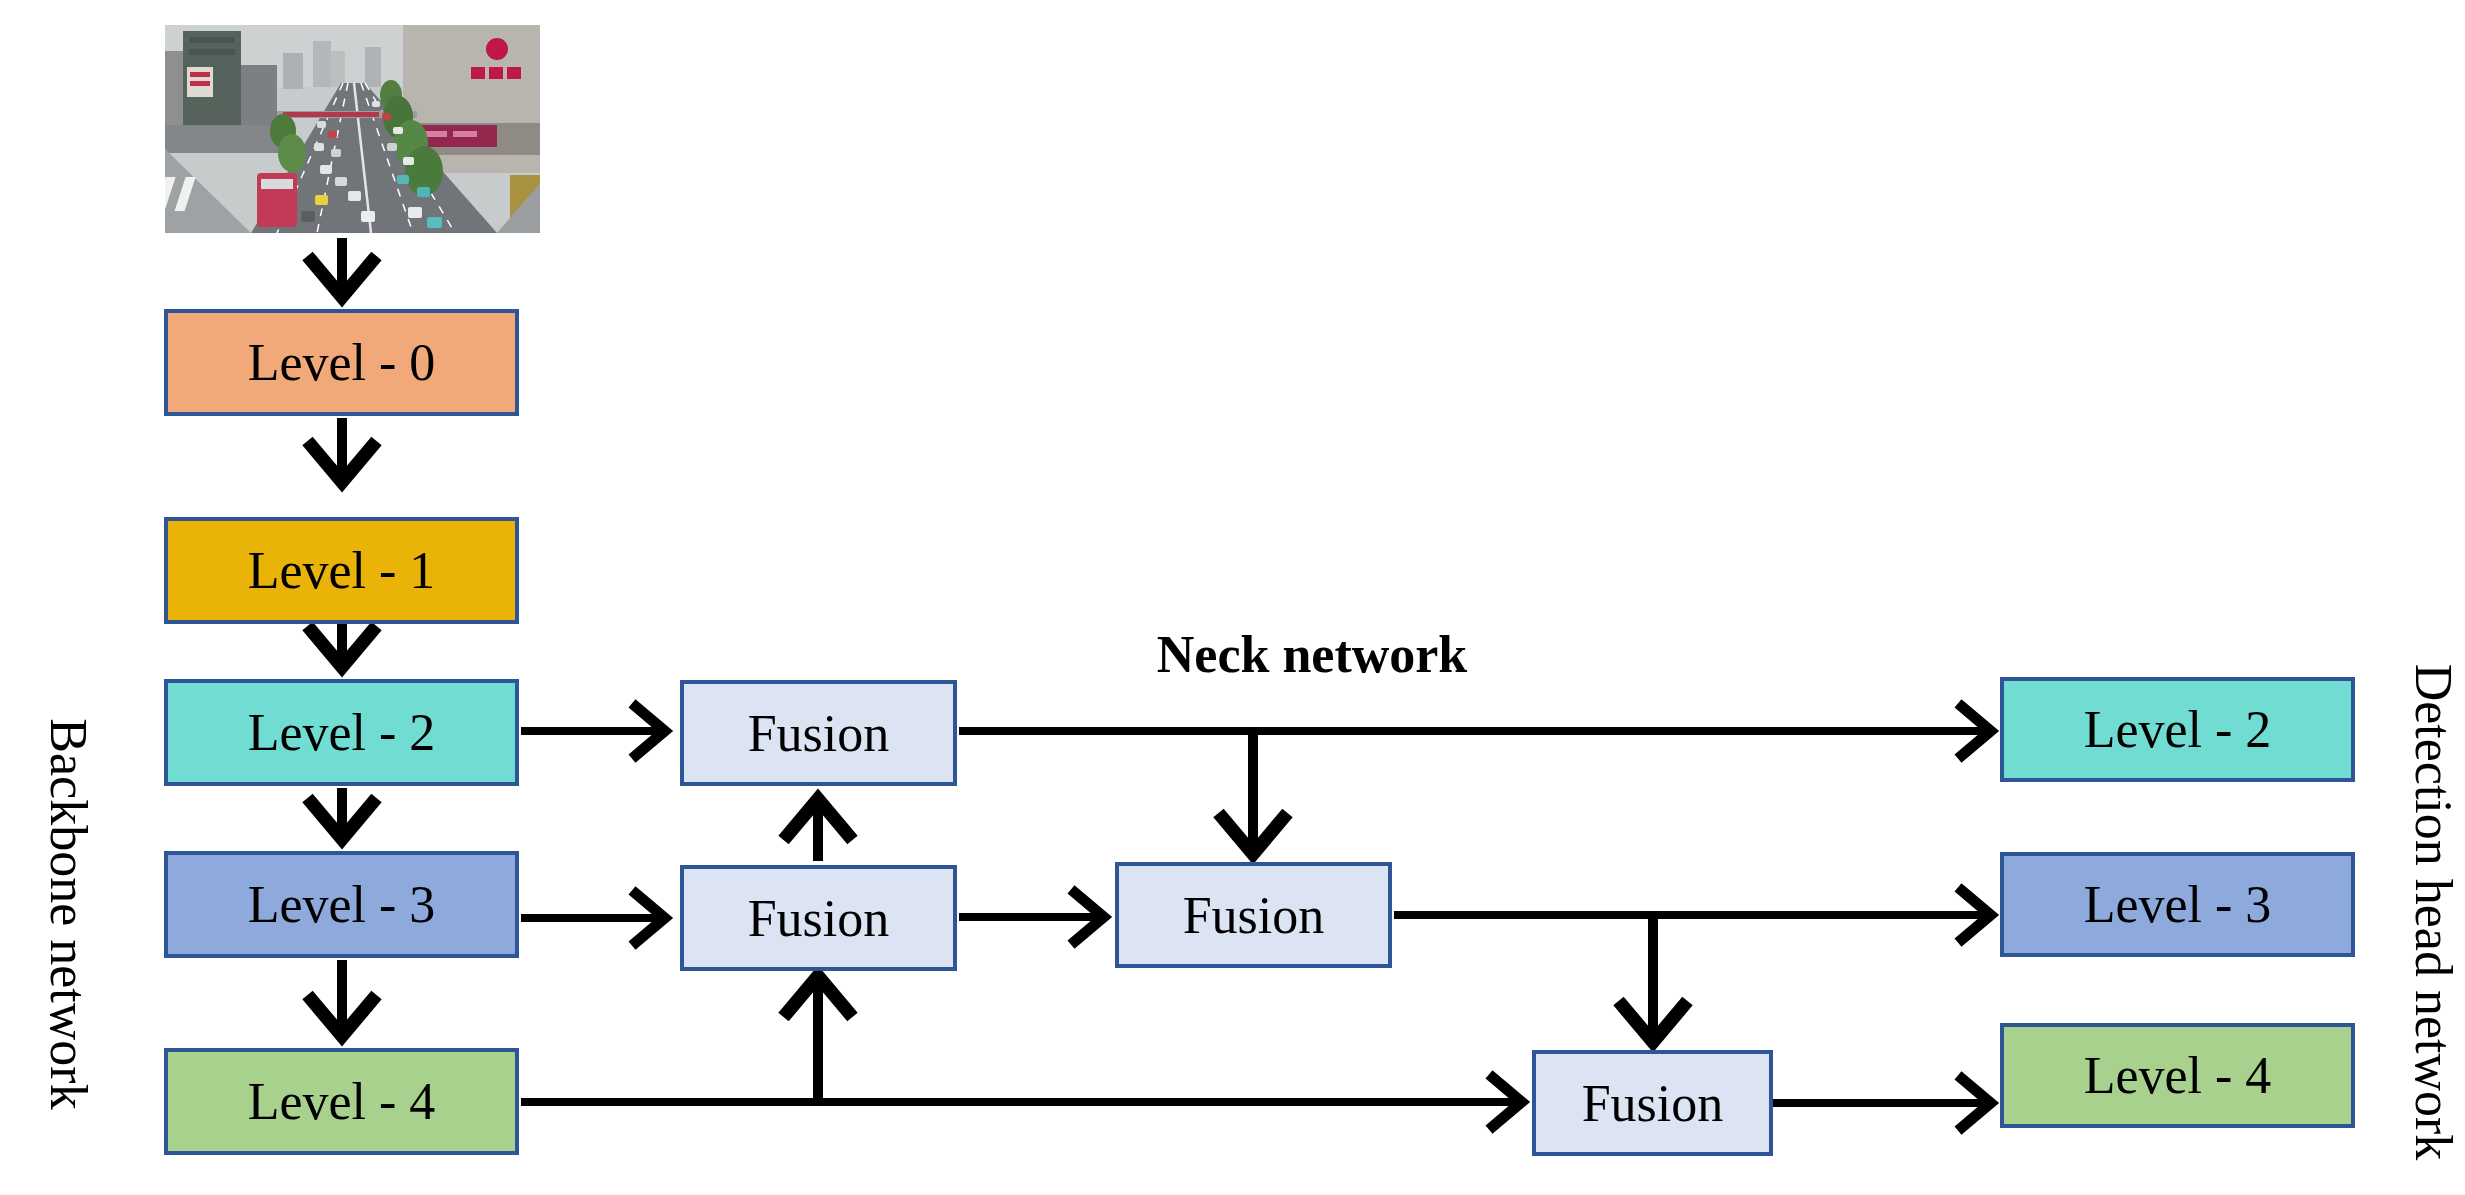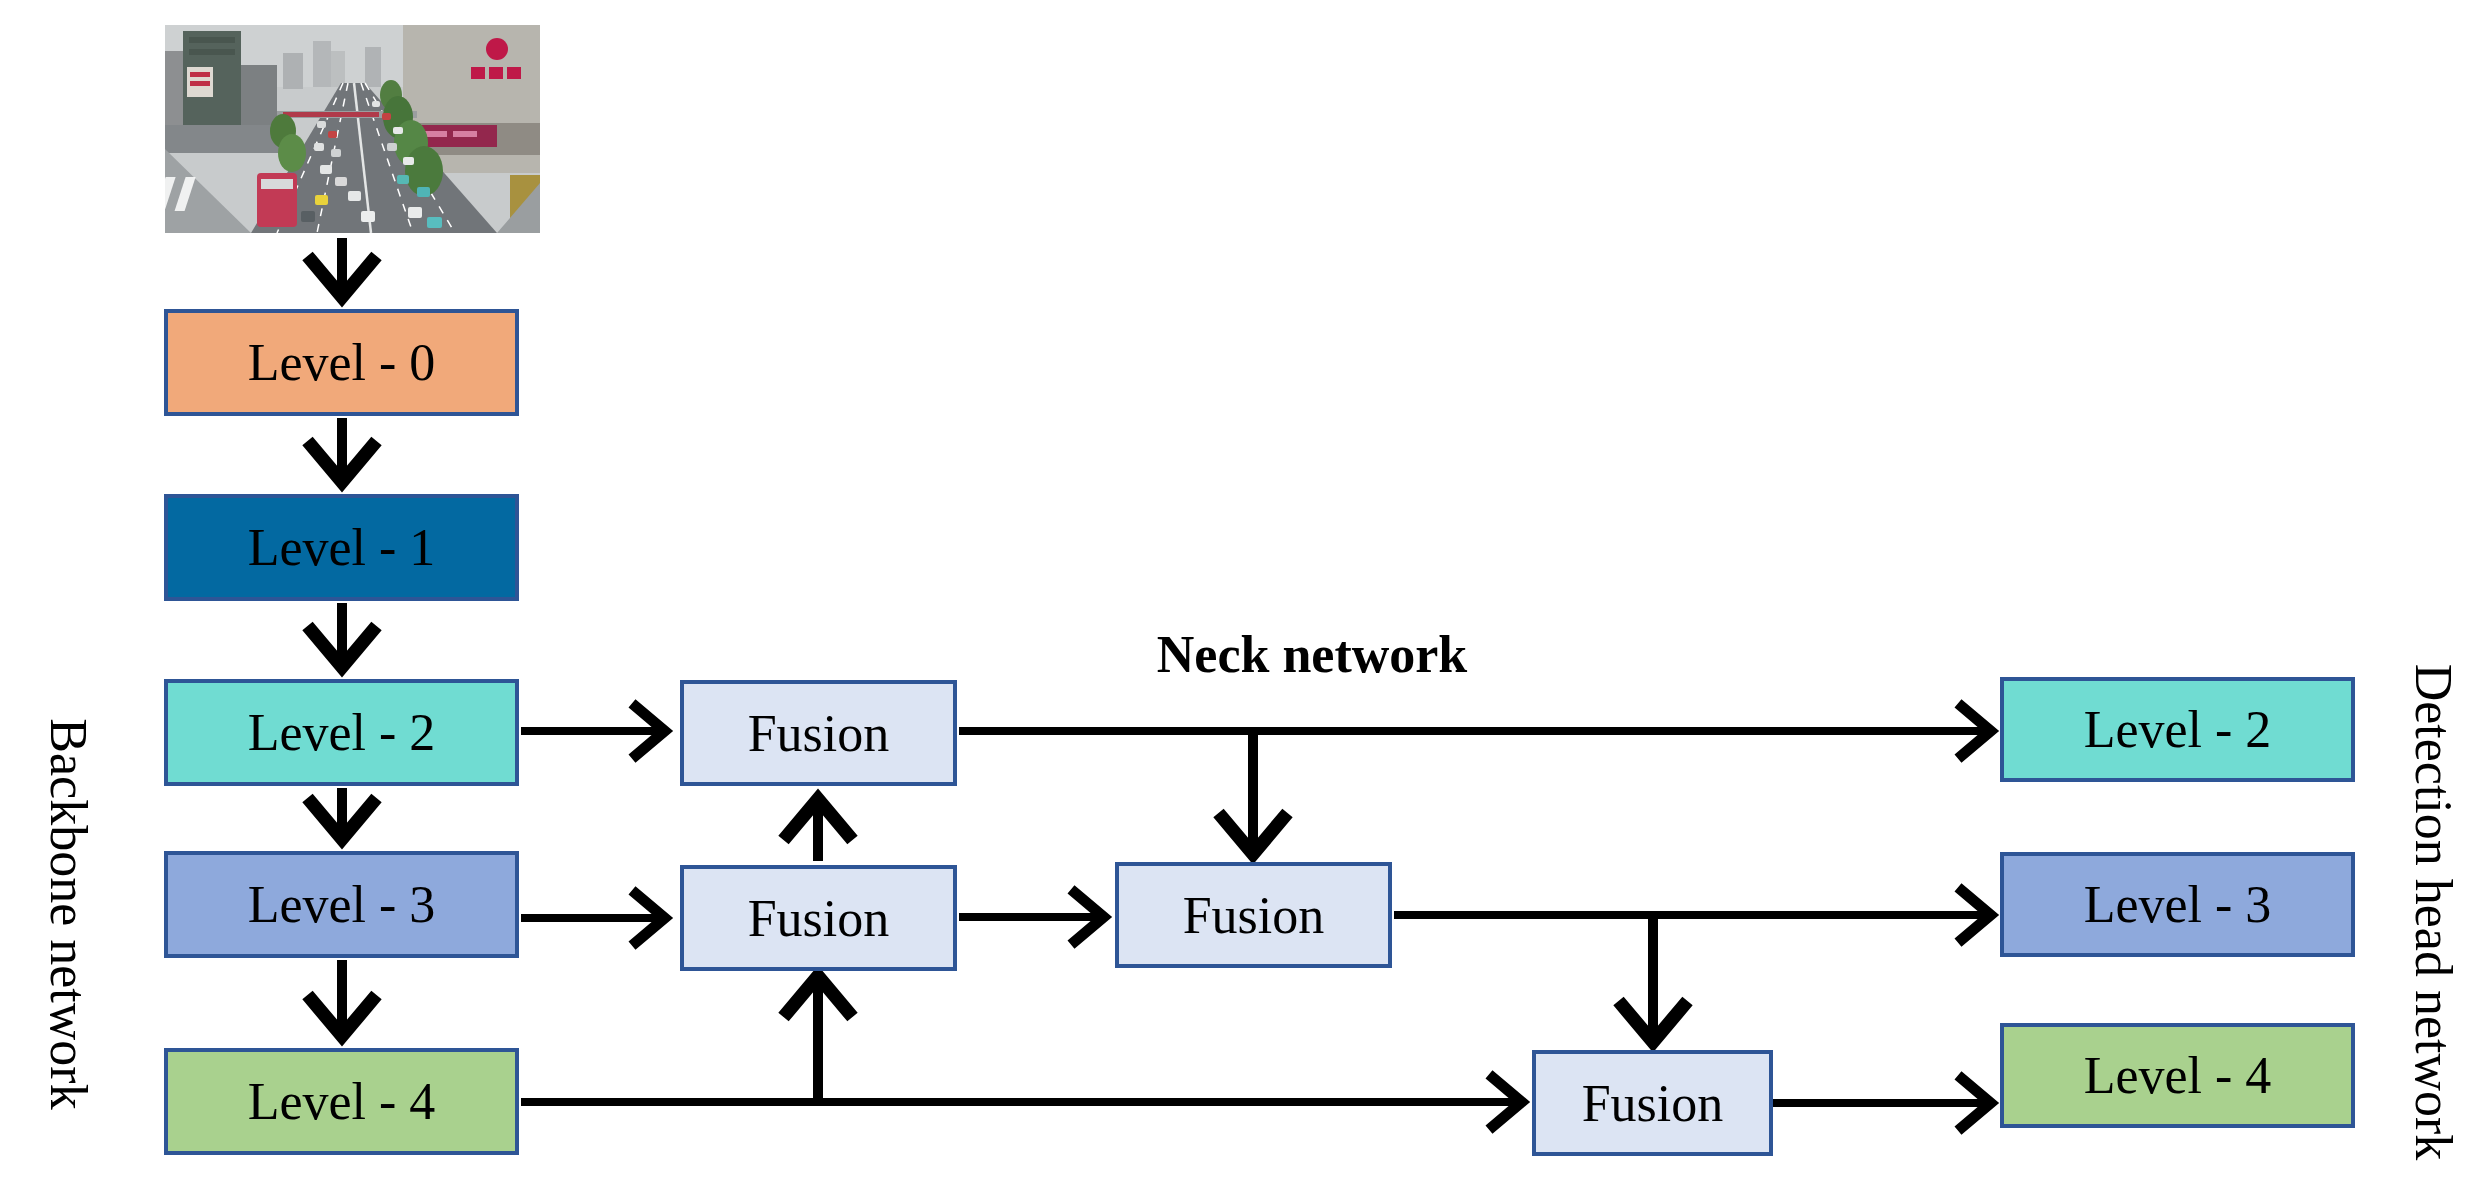--- a/index.html
+++ b/index.html
@@ -118,21 +118,21 @@
       <path d="M1653 919 V1041" stroke-width="10" marker-end="url(#ah)"></path>
       <path d="M521 1102 H1521" stroke-width="8" marker-end="url(#ah)"></path>
       <path d="M818 1099 V977" stroke-width="10" marker-end="url(#ah)"></path>
       <path d="M1773 1103 H1990" stroke-width="8" marker-end="url(#ah)"></path>
     </g>
   </svg>
 
   <div class="box lvl" style="top: 309px; background-color: rgb(241, 169, 122); border-color: rgb(46, 85, 150);">
     <span>Level - 0</span>
   </div>
-  <div class="box lvl" style="top: 494px; background-color: #0369a1; border-color: rgb(46, 85, 150); align-items: center;">
+  <div class="box lvl" style="top: 517px; background-color: #eab308; border-color: rgb(46, 85, 150); align-items: center;">
     <span>Level - 1</span>
   </div>
   <div class="box lvl" style="top: 679px; background-color: rgb(112, 220, 210); border-color: rgb(46, 85, 150);">
     <span>Level - 2</span>
   </div>
   <div class="box lvl" style="top: 851px; background-color: rgb(142, 169, 220); border-color: rgb(46, 85, 150);">
     <span>Level - 3</span>
   </div>
   <div class="box lvl" style="top: 1048px; background-color: rgb(169, 209, 142); border-color: rgb(46, 85, 150);">
     <span>Level - 4</span>

